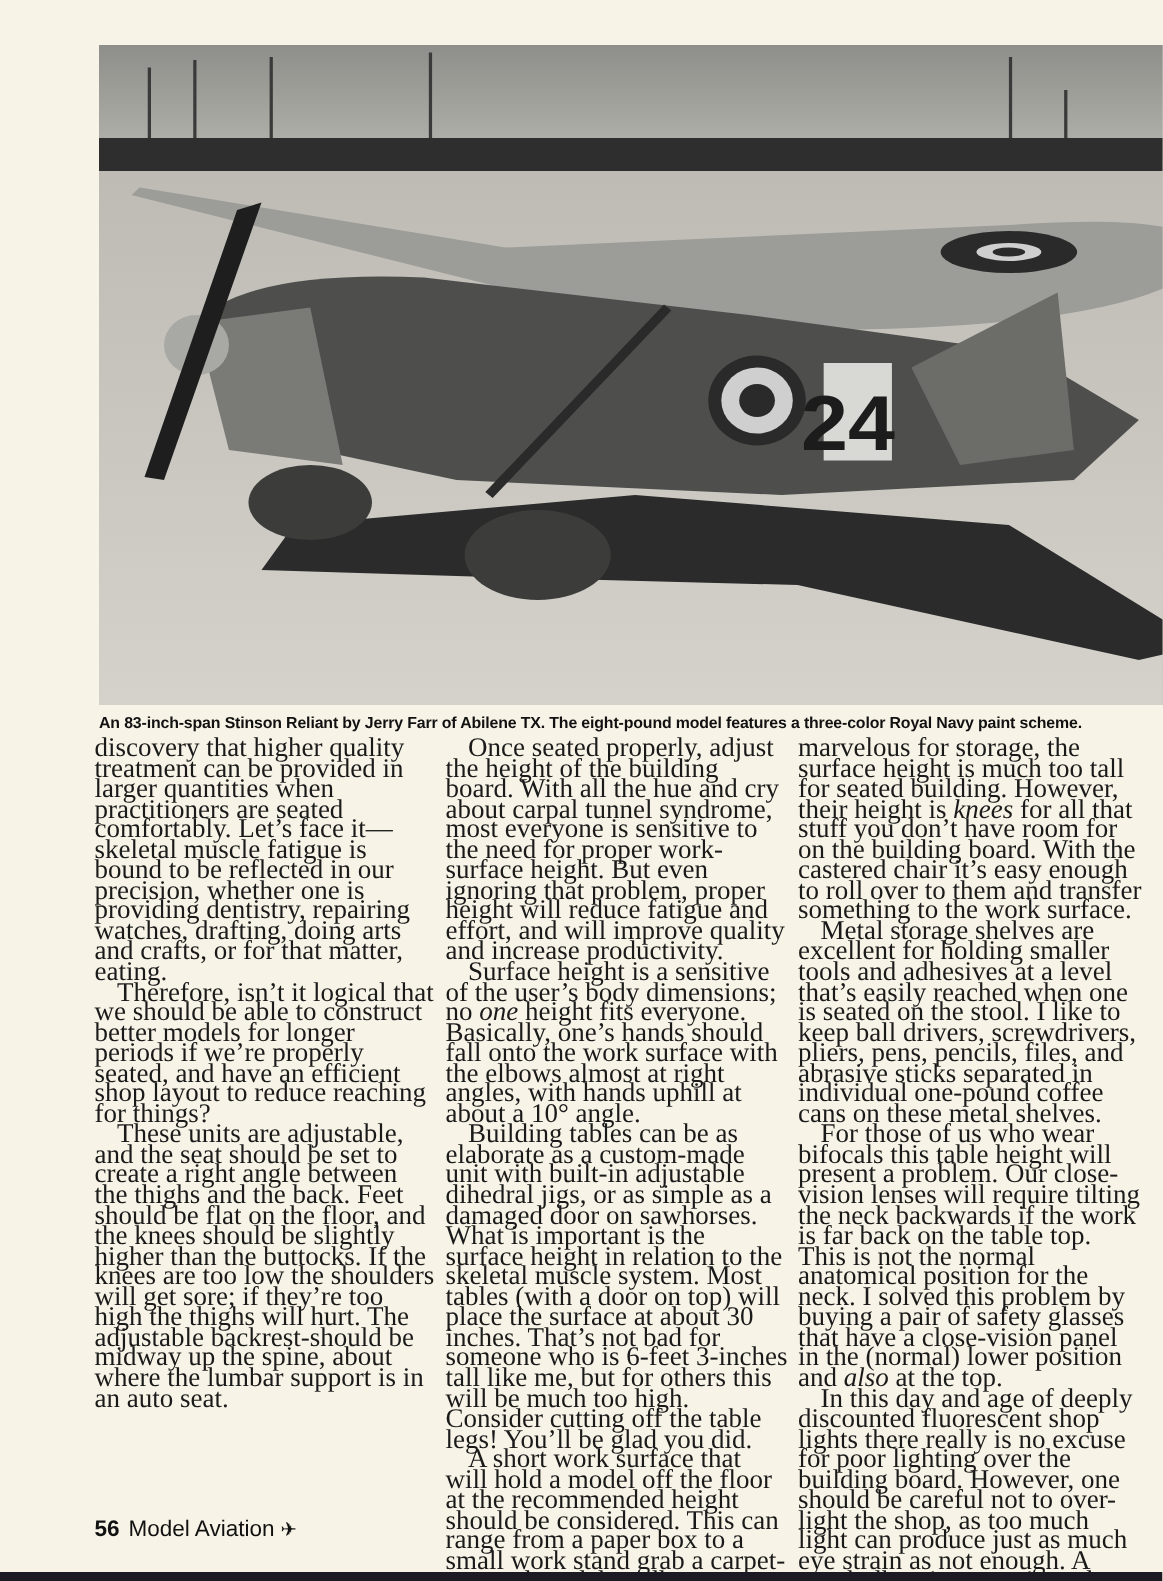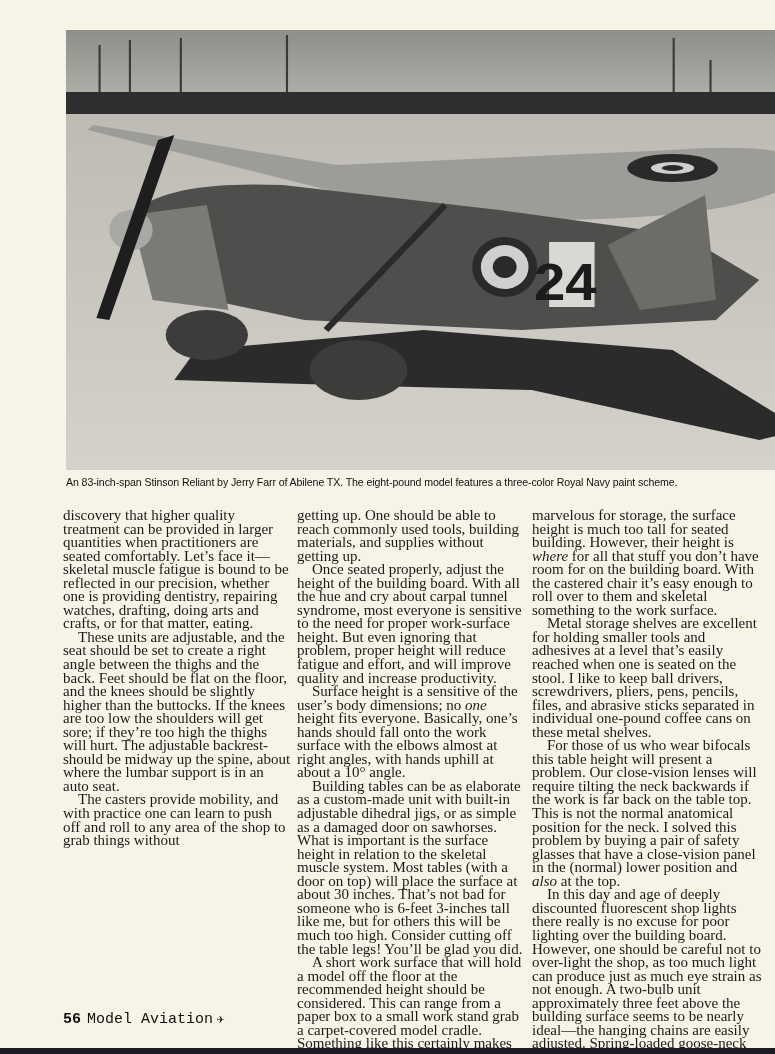--- a/index.html
+++ b/index.html
@@ -11,38 +11,38 @@
     color: #1a1a1a;
   }
   .photo {
     position: absolute; left: 66px; top: 30px; width: 742px; height: 440px;
     background: #9a9a96; overflow: hidden;
   }
   .photo svg { display: block; width: 100%; height: 100%; }
   .caption {
     position: absolute; left: 66px; top: 476px; width: 700px;
     font-family: "Liberation Sans", "DejaVu Sans", sans-serif;
-    font-weight: normal; font-size: 10.6px; letter-spacing: -0.1px;
+    font-weight: bold; font-size: 10.6px; letter-spacing: -0.1px;
     white-space: nowrap; color: #111;
   }
   .col {
-    position: absolute; top: 509px;
-    font-size: 15px; line-height: 13.55px;
+    position: absolute; top: 492px;
+    font-size: 18px; line-height: 13.55px;
     text-align: left;
   }
   .col p { margin: 0; text-indent: 15px; }
   .col p.noindent { text-indent: 0; }
   .col p.gap { margin-top: 13.5px; text-indent: 0; }
   .col1 { left: 63px; width: 228px; }
   .col2 { left: 297px; width: 228px; }
   .col3 { left: 532px; width: 230px; }
   .runin { font-weight: bold; }
   .folio {
     position: absolute; left: 63px; top: 1011px;
-    font-family: Liberation Mono, monospace;
+    font-family: Liberation Sans, sans-serif;
     font-size: 15px; color: #111;
   }
   .folio .num { font-weight: bold; margin-right: 6px; }
   .folio .plane { font-size: 13px; margin-left: 4px; }
   .bottom-bar {
     position: absolute; left: 0; top: 1048px; width: 775px; height: 6px;
     background: #1c1a22;
   }
 </style>
 </head>
@@ -89,34 +89,33 @@
     <ellipse cx="130" cy="305" rx="38" ry="25" fill="#3c3c3a"></ellipse>
     <ellipse cx="270" cy="340" rx="45" ry="30" fill="#3c3c3a"></ellipse>
     <line x1="240" y1="300" x2="350" y2="175" stroke="#2a2a2a" stroke-width="6"></line>
   </svg>
 </div>
 
 <div class="caption">An 83-inch-span Stinson Reliant by Jerry Farr of Abilene TX. The eight-pound model features a three-color Royal Navy paint scheme.</div>
 
 <div class="col col1">
   <p class="noindent">discovery that higher quality treatment can be provided in larger quantities when practitioners are seated comfortably. Let’s face it—skeletal muscle fatigue is bound to be reflected in our precision, whether one is providing dentistry, repairing watches, drafting, doing arts and crafts, or for that matter, eating.</p>
+  <p>Therefore, isn’t it logical that we should be able to construct better models for longer periods if we’re properly seated, and have an efficient shop layout to reduce reaching for things?</p>
   <p>These units are adjustable, and the seat should be set to create a right angle between the thighs and the back. Feet should be flat on the floor, and the knees should be slightly higher than the buttocks. If the knees are too low the shoulders will get sore; if they’re too high the thighs will hurt. The adjustable backrest-should be midway up the spine, about where the lumbar support is in an auto seat.</p>
-  <p>The casters provide mobility, and with practice one can learn to push off and roll to any area of the shop to grab things without</p>
 </div>
 
 <div class="col col2">
-  <p class="noindent">getting up. One should be able to reach commonly used tools, building materials, and supplies without getting up.</p>
   <p>Once seated properly, adjust the height of the building board. With all the hue and cry about carpal tunnel syndrome, most everyone is sensitive to the need for proper work-surface height. But even ignoring that problem, proper height will reduce fatigue and effort, and will improve quality and increase productivity.</p>
   <p><span>Surface height is a sensitive of the user’s body dimensions; no </span><em>one</em><span> height fits everyone. Basically, one’s hands should fall onto the work surface with the elbows almost at right angles, with hands uphill at about a 10° angle.</span></p>
   <p>Building tables can be as elaborate as a custom-made unit with built-in adjustable dihedral jigs, or as simple as a damaged door on sawhorses. What is important is the surface height in relation to the skeletal muscle system. Most tables (with a door on top) will place the surface at about 30 inches. That’s not bad for someone who is 6-feet 3-inches tall like me, but for others this will be much too high. Consider cutting off the table legs! You’ll be glad you did.</p>
   <p>A short work surface that will hold a model off the floor at the recommended height should be considered. This can range from a paper box to a small work stand grab a carpet-covered model cradle. Something like this certainly makes working inside the model or on the engine less tedious.</p>
 </div>
 
 <div class="col col3">
-  <p class="noindent"><span>marvelous for storage, the surface height is much too tall for seated building. However, their height is </span><em>where</em><span> for all that stuff you don’t have room for on the building board. With the castered chair it’s easy enough to roll over to them and skeletal something to the work surface.</span></p>
+  <p class="noindent"><span>marvelous for storage, the surface height is much too tall for seated building. However, their height is </span><em>knees</em><span> for all that stuff you don’t have room for on the building board. With the castered chair it’s easy enough to roll over to them and transfer something to the work surface.</span></p>
   <p>Metal storage shelves are excellent for holding smaller tools and adhesives at a level that’s easily reached when one is seated on the stool. I like to keep ball drivers, screwdrivers, pliers, pens, pencils, files, and abrasive sticks separated in individual one-pound coffee cans on these metal shelves.</p>
   <p><span>For those of us who wear bifocals this table height will present a problem. Our close-vision lenses will require tilting the neck backwards if the work is far back on the table top. This is not the normal anatomical position for the neck. I solved this problem by buying a pair of safety glasses that have a close-vision panel in the (normal) lower position and </span><em>also</em><span> at the top.</span></p>
   <p>In this day and age of deeply discounted fluorescent shop lights there really is no excuse for poor lighting over the building board. However, one should be careful not to over-light the shop, as too much light can produce just as much eye strain as not enough. A two-bulb unit approximately three feet above the building surface seems to be nearly ideal—the hanging chains are easily adjusted. Spring-loaded goose-neck craft lights are excellent for spotlighting a particular area of the work surface.</p>
   <p>A box fan with a furnace filter really on</p>
 </div>
 
 <div class="folio">
   <span class="num">56</span><span>Model Aviation</span><span class="plane">✈</span>
 </div>
 

